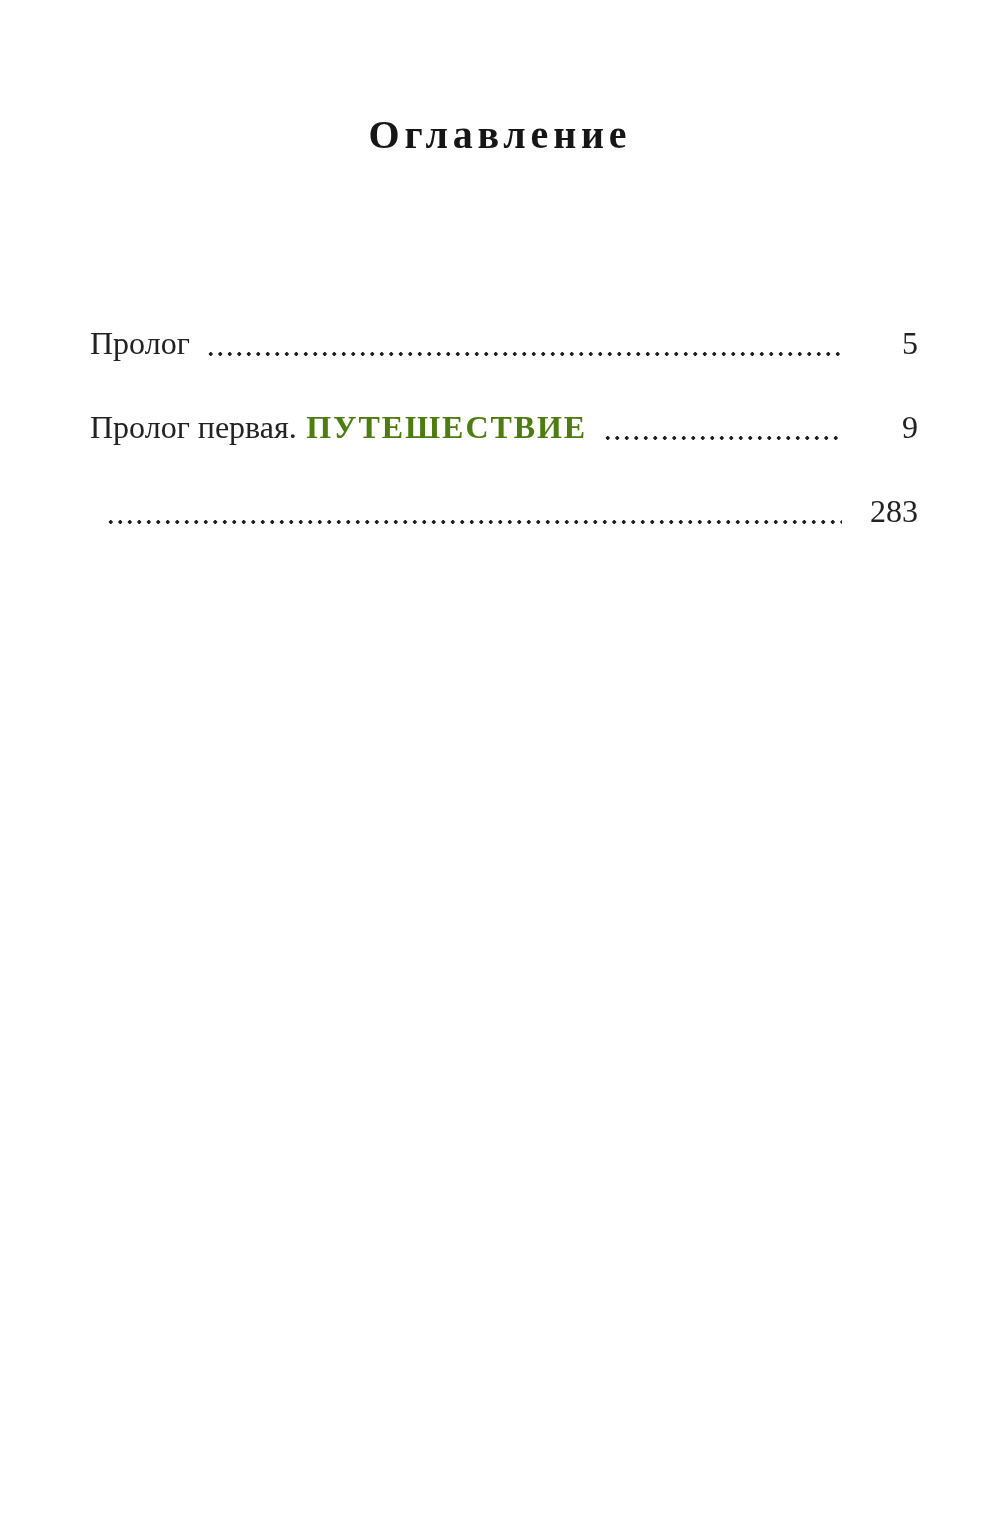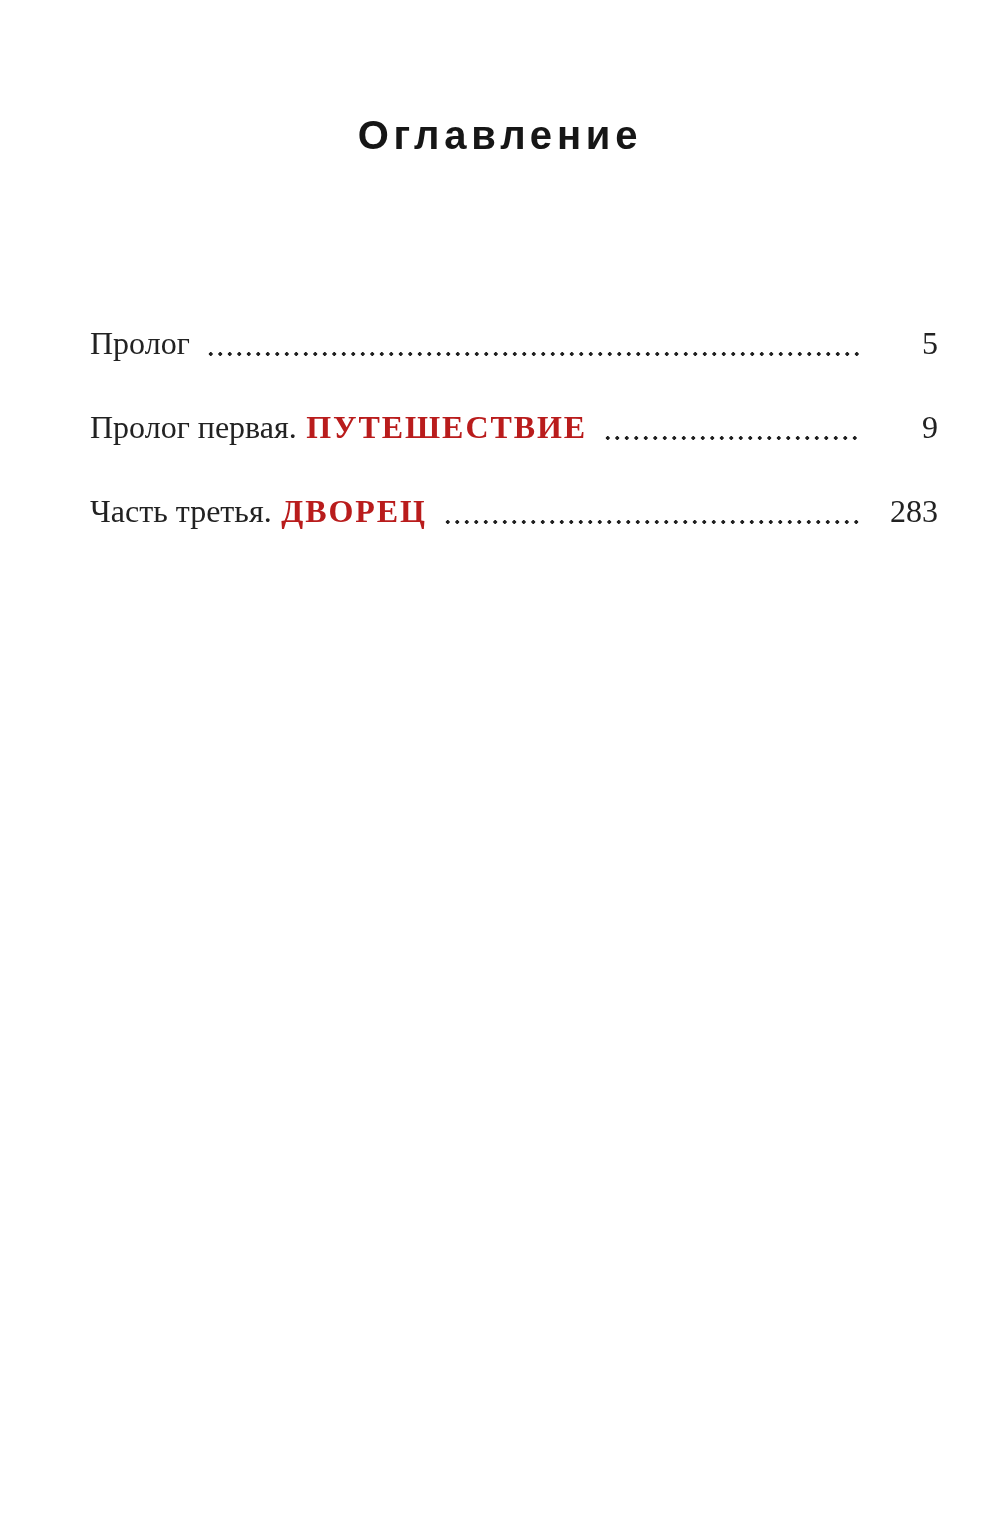--- a/index.html
+++ b/index.html
@@ -13,49 +13,49 @@
     height: 1536px;
     background: #ffffff;
     color: #1f1f1f;
     font-family: "Liberation Serif", serif;
     overflow: hidden;
   }
   .toc-title {
     margin: 0;
     padding-top: 110px;
     text-align: center;
-    font-family: Liberation Sans, sans-serif;
+    font-family: Liberation Serif, serif;
     font-weight: 700;
     font-size: 40px;
     line-height: 50px;
     letter-spacing: 0.12em;
     color: #161616;
   }
   .toc-list {
     margin-top: 162px;
-    padding: 0 62px 0 90px;
+    padding: 0 82px 0 90px;
   }
   .toc-row {
     display: flex;
     align-items: baseline;
     font-size: 32px;
     line-height: 42px;
     height: 42px;
     margin-bottom: 42px;
     color: #222222;
   }
   .toc-label {
     white-space: nowrap;
     flex: 0 0 auto;
   }
   .toc-section {
     font-weight: 700;
     letter-spacing: 0.06em;
     margin-left: 0.3em;
-    color: #b91c1c;
+    color: #4d7c0f;
   }
   .toc-section:empty { display: none; }
   .toc-leader {
     flex: 1 1 auto;
     align-self: stretch;
     margin: 0 10px 0 14px;
     background-image: radial-gradient(circle, #1f1f1f 1.6px, rgba(0,0,0,0) 1.8px);
     background-size: 9.5px 8px;
     background-repeat: repeat-x;
     background-position: left 2px bottom 6px;
@@ -87,21 +87,18 @@
     <div class="toc-row">
       <span class="toc-label">
         <span class="toc-prefix">Пролог первая.</span><span class="toc-section">ПУТЕШЕСТВИЕ</span>
       </span>
       <span class="toc-leader"></span>
       <span class="toc-page">9</span>
     </div>
 
 
     <div class="toc-row">
-      <span class="toc-label">
-        <span class="toc-prefix">Часть третья.</span><span class="toc-section">ДВОРЕЦ</span>
-      </span>
       <span class="toc-leader"></span>
       <span class="toc-page">283</span>
     </div>
 
   </div>
 </div>
 
 </body></html>

